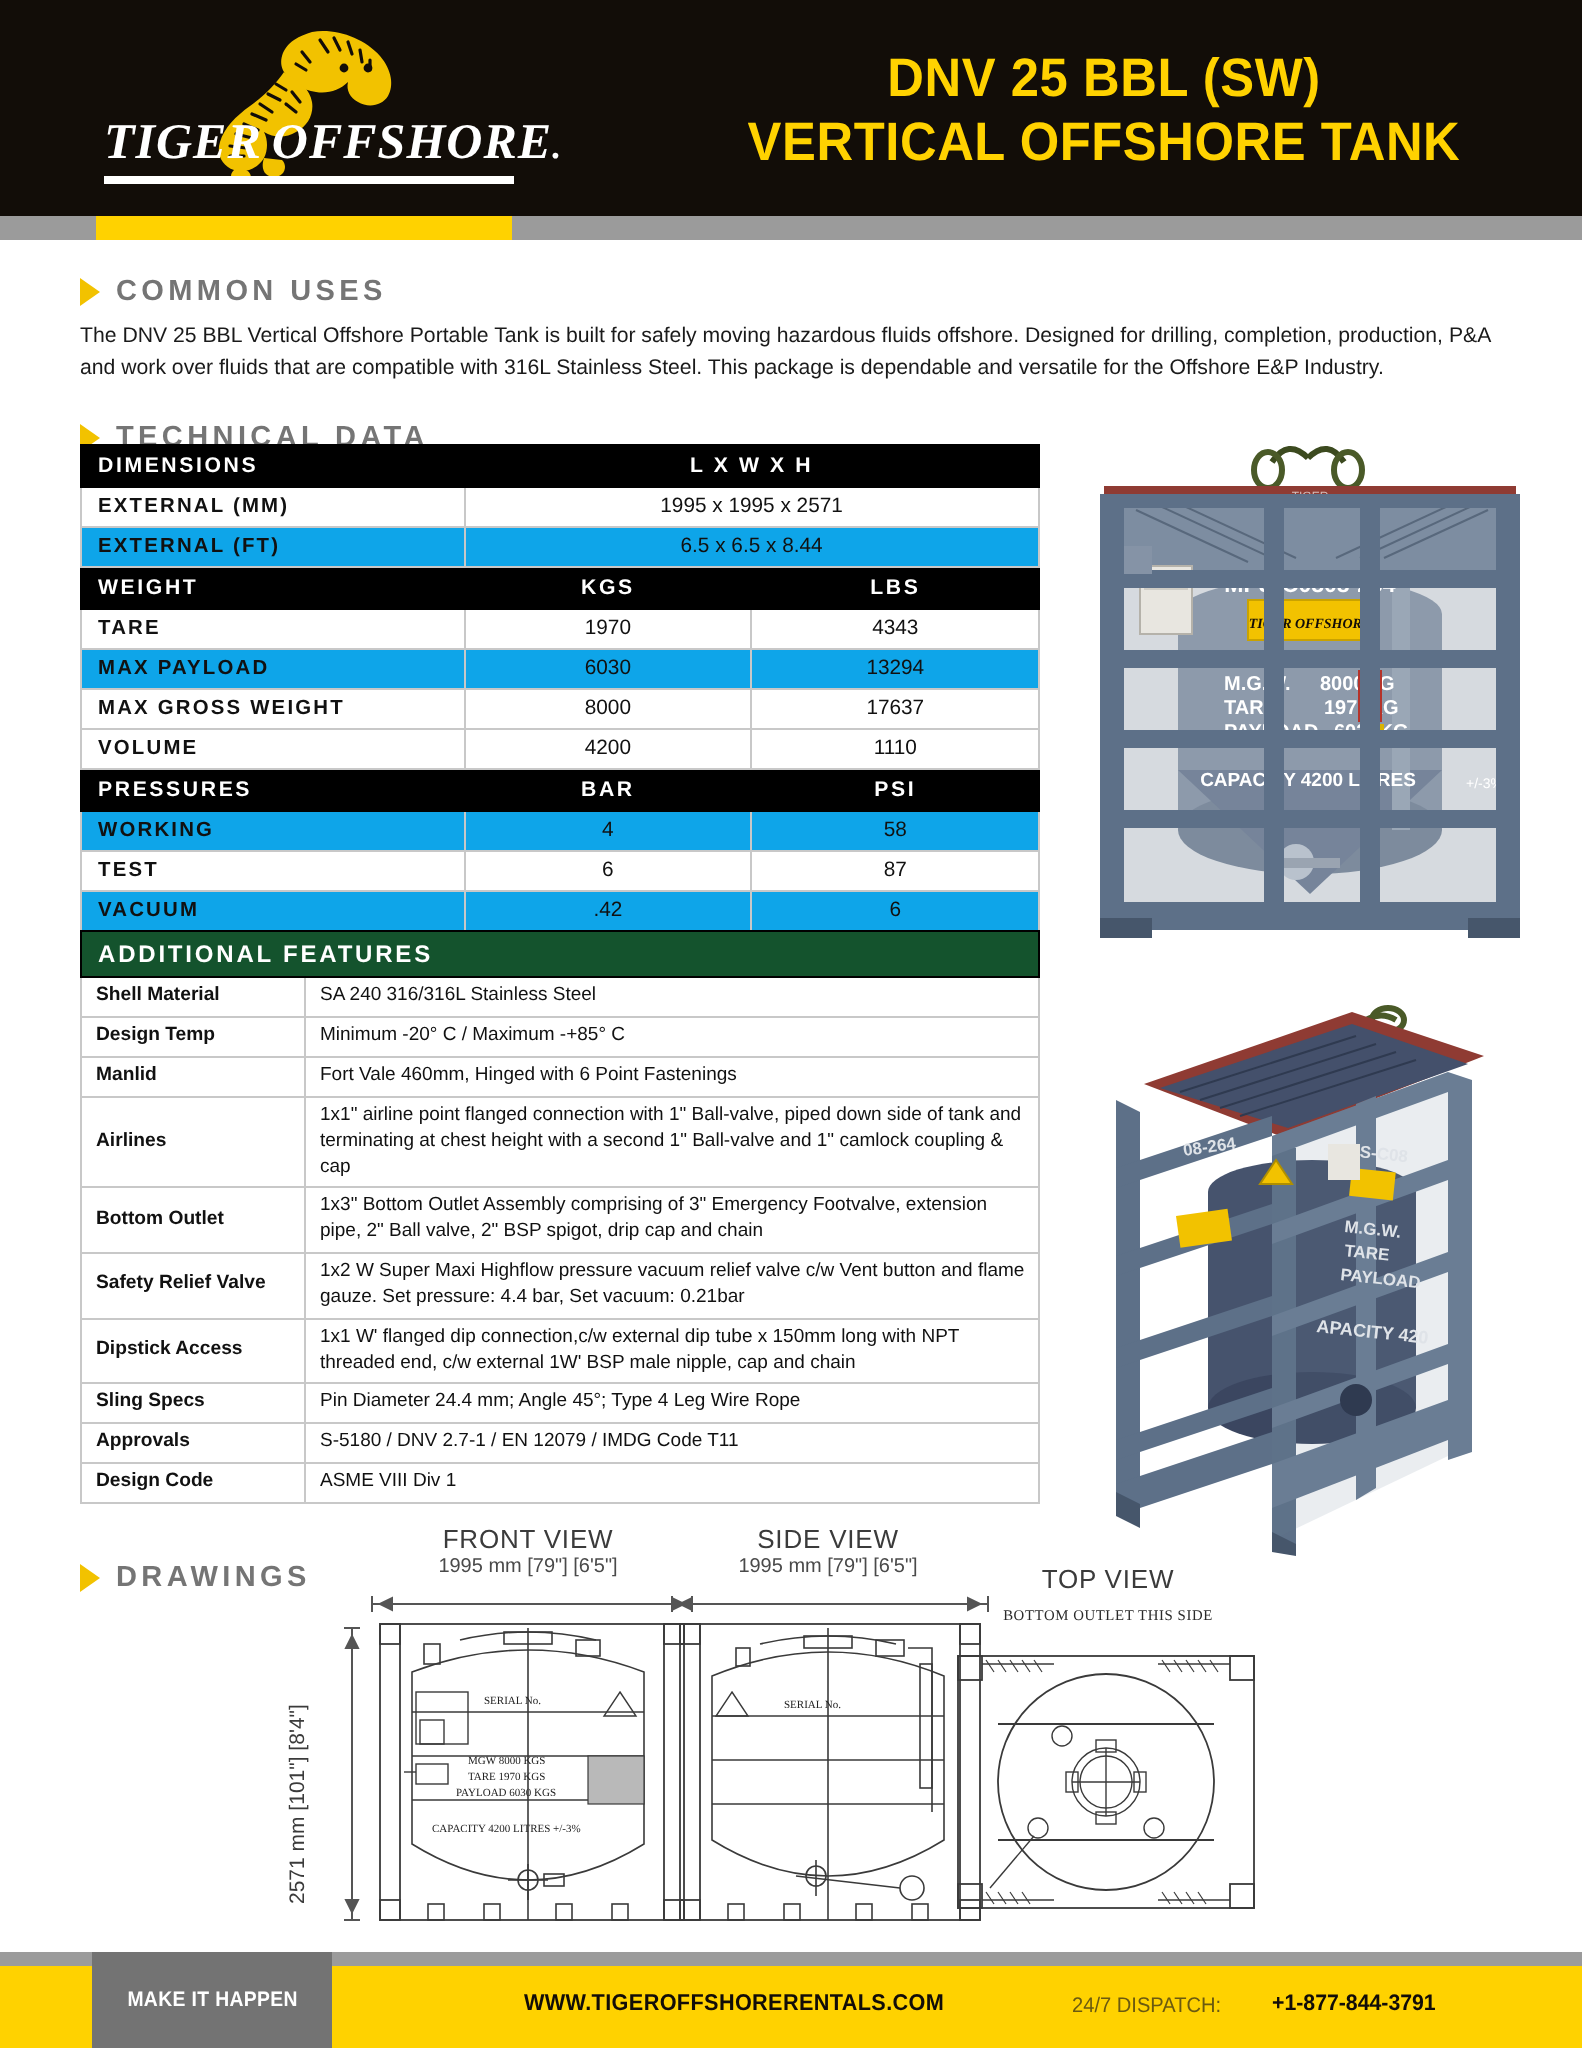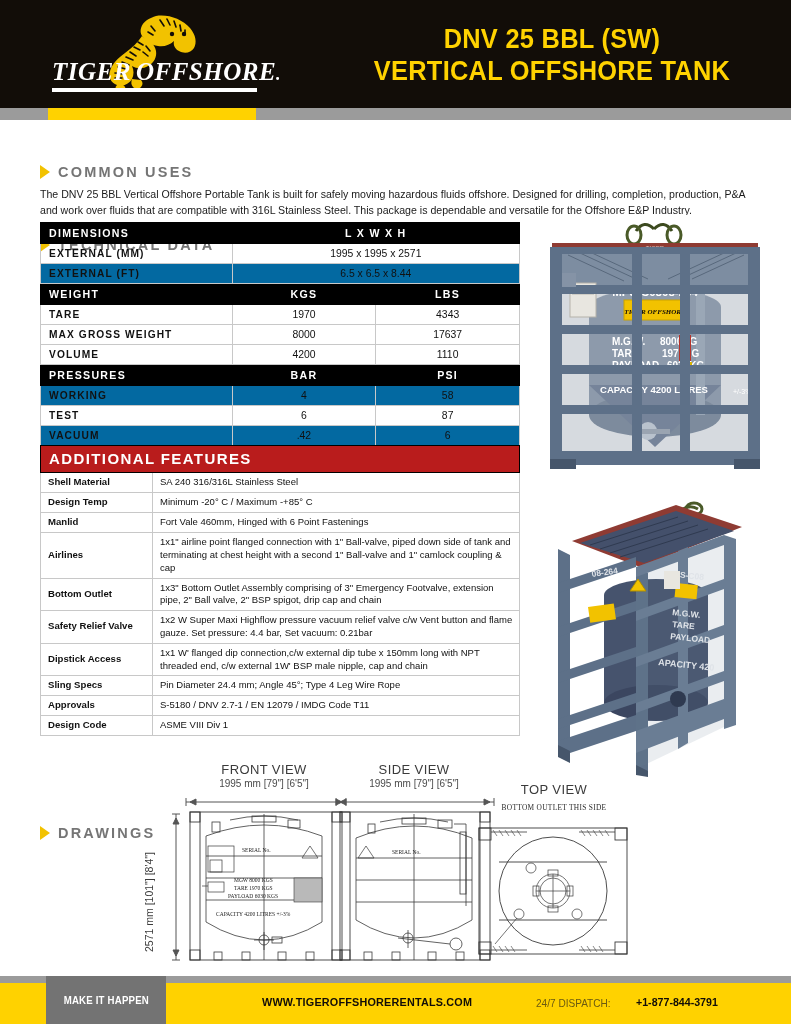--- a/index.html
+++ b/index.html
@@ -50,21 +50,21 @@
     transform: scaleX(0.94);
     transform-origin: center;
   }
   .graybar { position:relative; height: 12px; background:#9b9b9b; }
   .graybar .ystripe {
     position:absolute; left:48px; top:0; width:208px; height:12px;
     background:#ffd200;
   }
 
   
-  .content { position: relative; padding: 0 40px; margin-top: 44px; }
+  .content { position: relative; padding: 0 40px; }
 
   .sec-head { display:flex; align-items:center; gap:8px; margin-top:18px; }
   .sec-head .tri {
     width:0; height:0;
     border-left: 10px solid #f2c200;
     border-top: 7px solid transparent;
     border-bottom: 7px solid transparent;
   }
   .sec-head .txt {
     color:#757575; font-size:14.5px; font-weight:bold;
@@ -86,32 +86,32 @@
   }
   table.tech tr.hdr td {
     background: #000; color:#fff; font-weight:bold;
     letter-spacing: 1.3px; font-size: 10.6px; height: 21px;
     border: 1px solid #000;
   }
   table.tech tr.lbl td:first-child {
     font-weight: bold; letter-spacing: 1.1px; font-size: 10.2px;
   }
   table.tech td.c { text-align:center; padding-left:0; }
-  table.tech tr.alt td { background:#0369a1; }
+  table.tech tr.alt td { background:#0ea5e9; }
 
   
   table.feat { width:100%; border-collapse: collapse; table-layout: fixed; margin-top:-1px;}
   table.feat td {
     border:1px solid #c8c8c8; font-size:9.5px; color:#111;
     padding: 3px 6px 3px 7px; vertical-align: middle; line-height:1.35;
   }
   table.feat td.k { font-weight:bold; font-size:9.6px; width:112px; }
   table.feat tr.hdr td {
-    background:#b91c1c; color:#fff; font-weight:bold; letter-spacing:1.4px;
-    font-size:15px; padding:3px 8px; border:1px solid #000;margin-top:41px;
+    background:#14532d; color:#fff; font-weight:bold; letter-spacing:1.4px;
+    font-size:12px; padding:3px 8px; border:1px solid #000;margin-top:41px;
   }
 
   
   .photos { position:absolute; left:528px; top:215px; width:252px; }
   .drawings { position:absolute; left:40px; top:762px; width:715px; height:205px; }
   .dv-title {
     position:absolute; text-align:center; font-size:13px; font-weight:normal;
     color:#3b3b3b; letter-spacing:.4px;
   }
   .dv-dim {
@@ -242,20 +242,25 @@
           <tr class="hdr">
             <td>WEIGHT</td>
             <td class="c">KGS</td>
             <td class="c">LBS</td>
           </tr>
           <tr class="lbl">
             <td>TARE</td>
             <td class="c">1970</td>
             <td class="c">4343</td>
           </tr>
+          <tr class="lbl alt">
+            <td>MAX PAYLOAD</td>
+            <td class="c">6030</td>
+            <td class="c">13294</td>
+          </tr>
           <tr class="lbl">
             <td>MAX GROSS WEIGHT</td>
             <td class="c">8000</td>
             <td class="c">17637</td>
           </tr>
           <tr class="lbl">
             <td>VOLUME</td>
             <td class="c">4200</td>
             <td class="c">1110</td>
           </tr>

